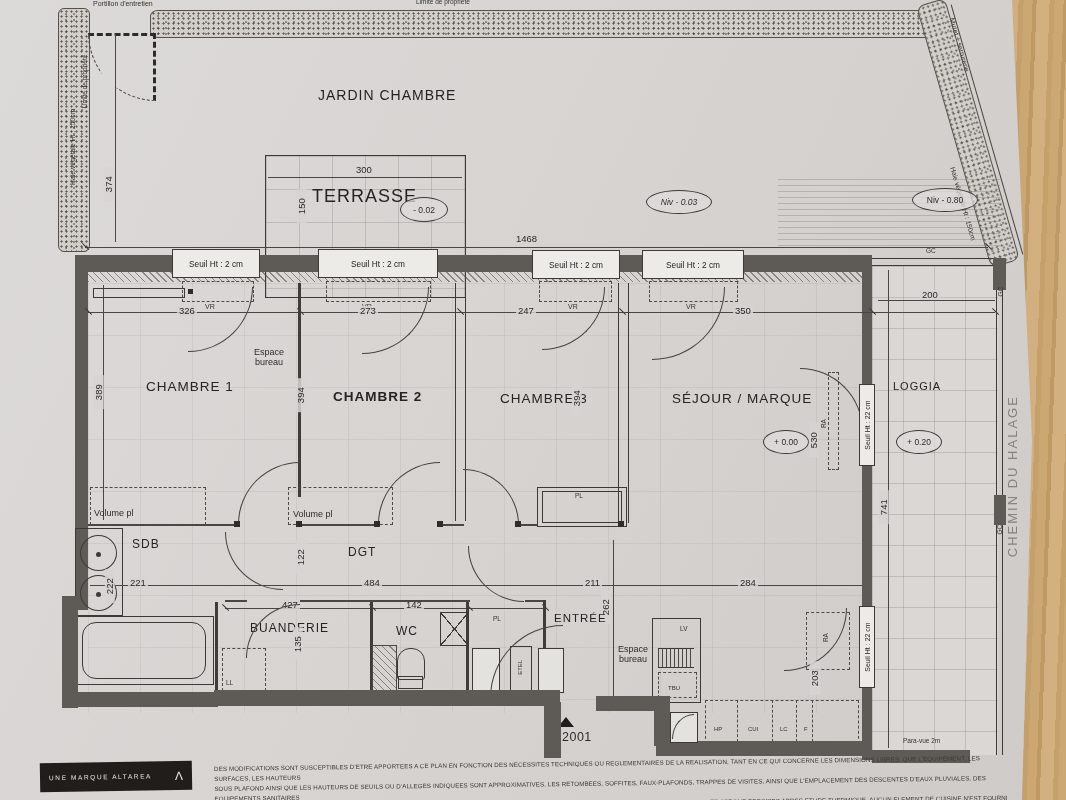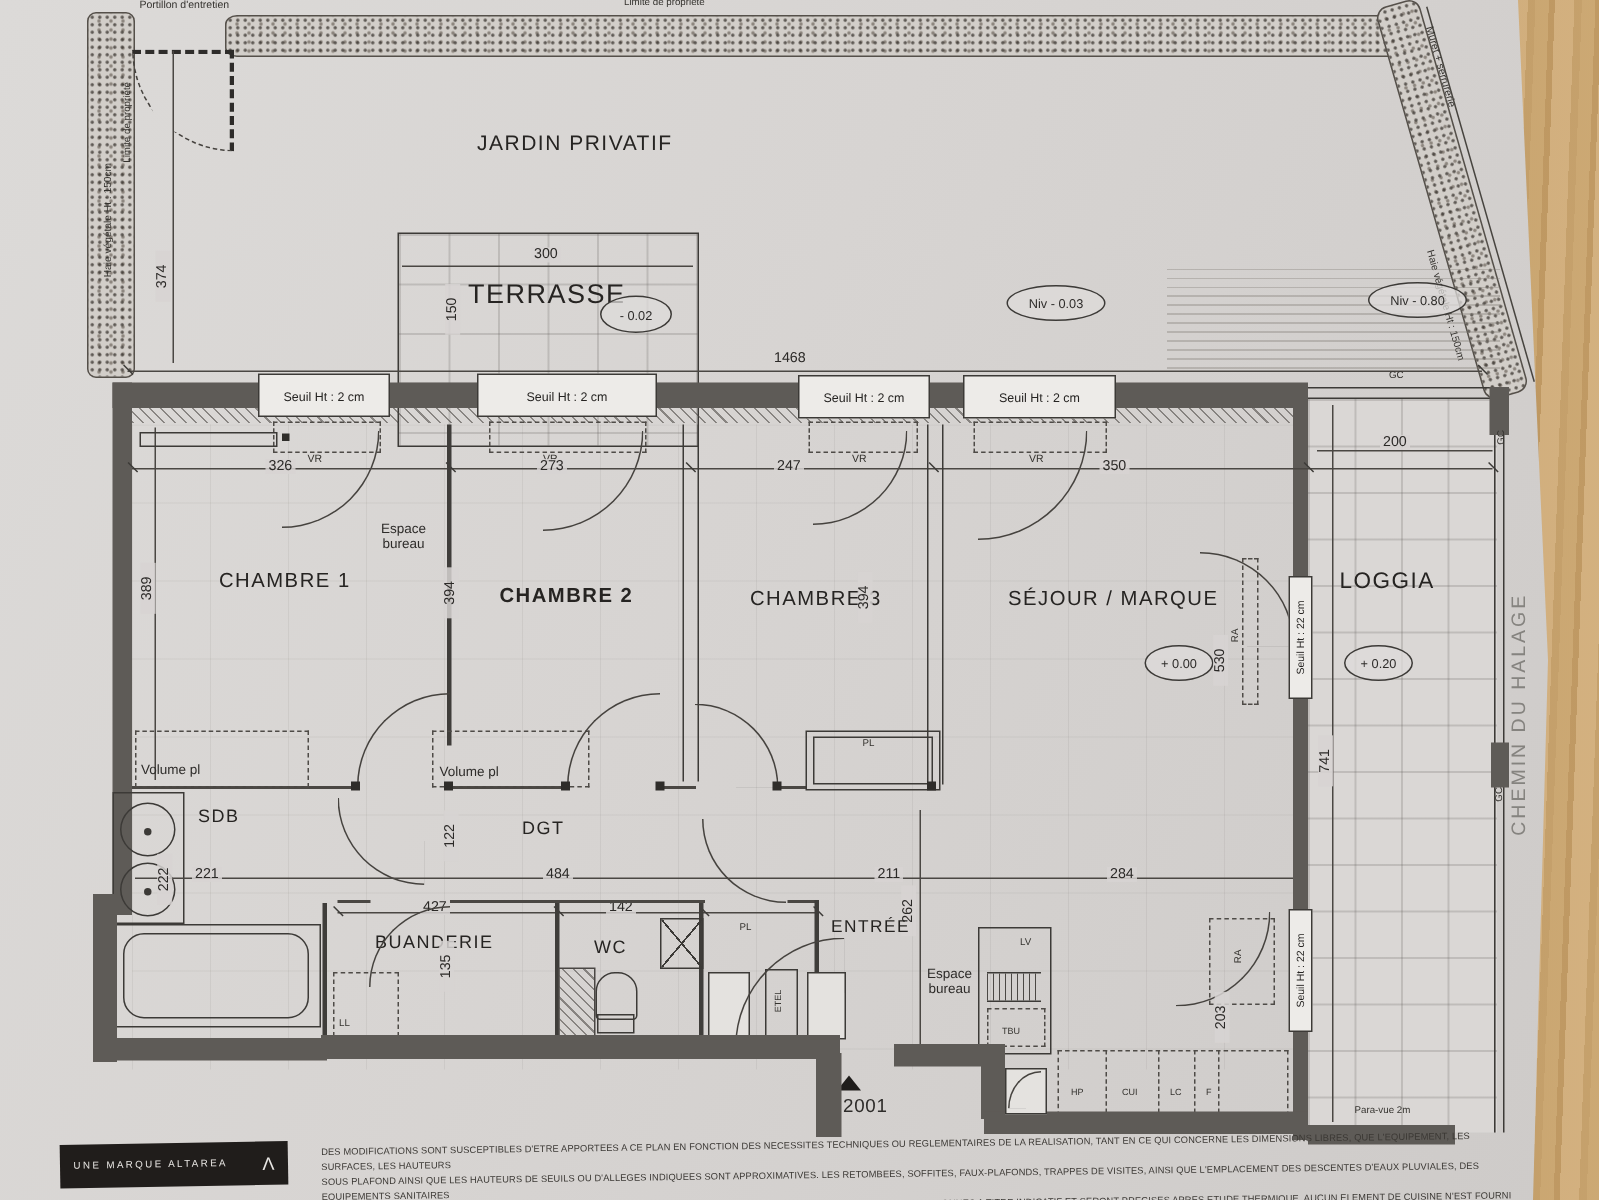--- a/index.html
+++ b/index.html
@@ -72,31 +72,31 @@
   <div class="lbl tiny rot" style="left:903px;top:200px;width:120px;transform:rotate(74deg);font-size:6.8px;">Haie végétale Ht : 150cm</div>
   <div class="lbl tiny rot" style="left:13px;top:143px;width:120px;font-size:6.8px;">Haie végétale Ht : 150cm</div>
   <div class="lbl tiny rot" style="left:40px;top:78px;width:90px;font-size:6.5px;">Limite de propriété</div>
   <div class="lbl tiny" style="left:416px;top:-2px;font-size:6.5px;">Limite de propriété</div>
 
   <div class="lbl tiny" style="left:93px;top:0px;font-size:7px;">Portillon d'entretien</div>
   <div class="arc bl dashed" style="left:88px;top:33px;width:64px;height:64px;"></div>
   <div class="line-v" style="left:115px;top:34px;height:208px;"></div>
   <div class="lbl dim rot" style="left:92px;top:179px;width:30px;">374</div>
 
-  <div class="lbl room" style="left:318px;top:88px;font-size:14px;">JARDIN PRIVATIF</div>
+  <div class="lbl room" style="left:318px;top:88px;font-size:14px;">JARDIN CHAMBRE</div>
 
   <div class="thin tiles" style="left:265px;top:155px;width:199px;height:141px;background-size:33px 33px;"></div>
   <div class="line-h" style="left:268px;top:177px;width:194px;"></div>
   <div class="lbl dim" style="left:354px;top:165px;">300</div>
   <div class="lbl dim rot" style="left:285px;top:201px;width:30px;">150</div>
   <div class="lbl room" style="left:312px;top:187px;font-size:18px;">TERRASSE</div>
   <div class="ell" style="left:400px;top:197px;width:46px;height:23px;">- 0.02</div>
 
   <div class="hstripes" style="left:778px;top:178px;width:222px;height:68px;"></div>
-  <div class="ell" style="left:671px;top:190px;width:64px;height:22px;">Niv - 0.03</div>
+  <div class="ell" style="left:646px;top:190px;width:64px;height:22px;font-style:italic;">Niv - 0.03</div>
   <div class="ell" style="left:912px;top:188px;width:64px;height:22px;">Niv - 0.80</div>
 
   <div class="line-h" style="left:85px;top:247px;width:903px;"></div>
   <div class="tk" style="left:81px;top:246px;"></div>
   <div class="tk" style="left:984px;top:246px;"></div>
   <div class="lbl dim" style="left:514px;top:234px;">1468</div>
 
   <div class="grid-faint abs" style="left:88px;top:283px;width:774px;height:430px;"></div>
   <div class="wall" style="left:75px;top:255px;width:797px;height:17px;"></div>
   <div class="abs hatch" style="left:88px;top:272px;width:784px;height:10px;"></div>
@@ -129,21 +129,21 @@
   <div class="abs tiles" style="left:872px;top:266px;width:126px;height:489px;background-size:31px 31px;background-color:#dad7d5;"></div>
   <div class="abs" style="left:872px;top:258px;width:128px;height:6px;border-top:1.2px solid #3c3a37;border-bottom:1.2px solid #3c3a37;"></div>
   <div class="abs" style="left:996px;top:258px;width:5px;height:497px;border-left:1.2px solid #3c3a37;border-right:1.2px solid #3c3a37;"></div>
   <div class="wall" style="left:993px;top:258px;width:13px;height:32px;"></div>
   <div class="wall" style="left:994px;top:495px;width:12px;height:30px;"></div>
   <div class="lbl tiny" style="left:926px;top:247px;font-size:6.5px;">GC</div>
   <div class="lbl tiny rot" style="left:993px;top:288px;width:16px;font-size:6.5px;">GC</div>
   <div class="lbl tiny rot" style="left:992px;top:526px;width:16px;font-size:6.5px;">GC</div>
   <div class="line-h" style="left:878px;top:300px;width:117px;"></div>
   <div class="lbl dim" style="left:920px;top:290px;">200</div>
-  <div class="lbl room" style="left:893px;top:380px;font-size:15px;">LOGGIA</div>
+  <div class="lbl room" style="left:893px;top:380px;font-size:11px;">LOGGIA</div>
   <div class="ell" style="left:896px;top:430px;width:44px;height:22px;">+ 0.20</div>
   <div class="line-v" style="left:888px;top:270px;height:478px;"></div>
   <div class="lbl dim rot" style="left:867px;top:502px;width:30px;">741</div>
   <div class="lbl tiny" style="left:903px;top:737px;font-size:6.5px;">Para-vue 2m</div>
   <div class="wall" style="left:872px;top:750px;width:98px;height:13px;"></div>
 
   <div class="seuil rot" style="left:826px;top:417px;width:80px;height:14px;font-size:7px;">Seuil Ht : 22 cm</div>
   <div class="seuil rot" style="left:826px;top:639px;width:80px;height:14px;font-size:7px;">Seuil Ht : 22 cm</div>
 
   <div class="line-h" style="left:88px;top:312px;width:907px;"></div>

